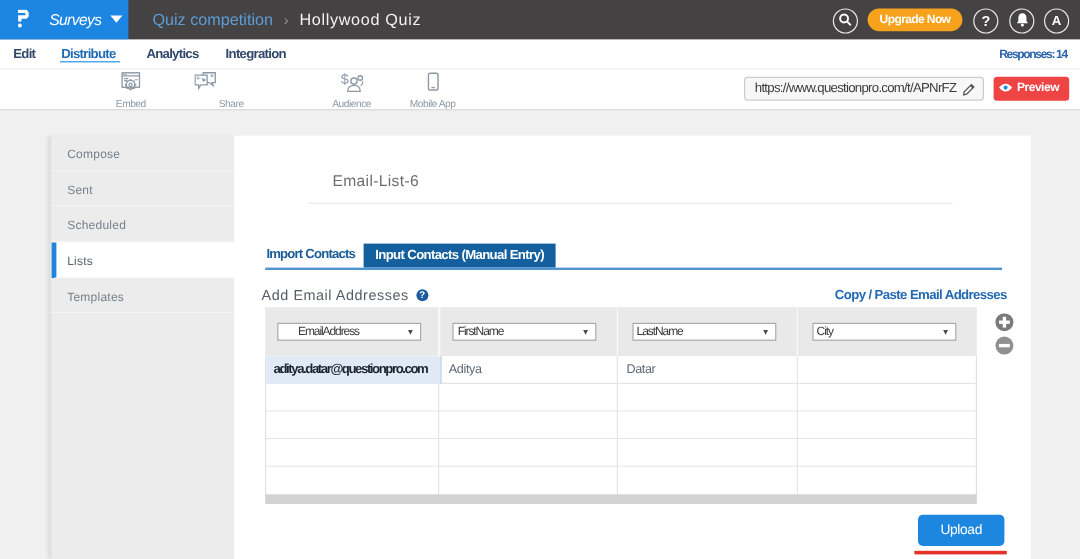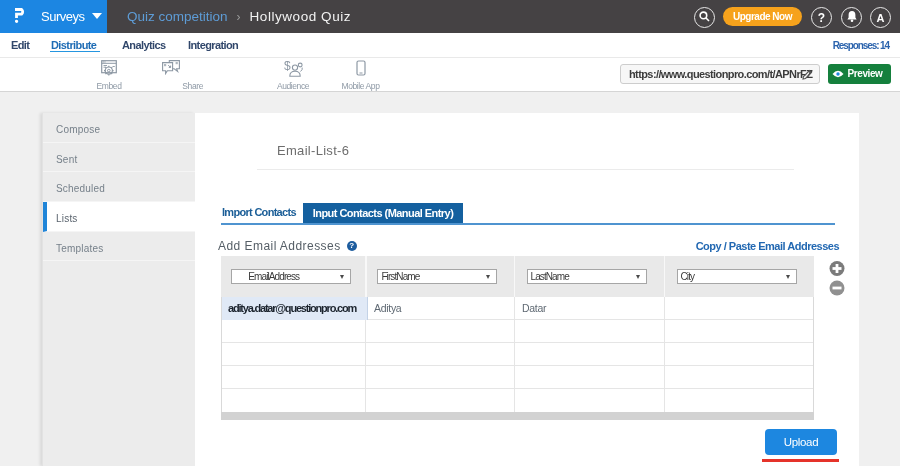--- a/index.html
+++ b/index.html
@@ -3,42 +3,42 @@
 <meta charset="utf-8">
 <style>
 * { margin:0; padding:0; box-sizing:border-box; }
 html,body { width:900px; height:466px; overflow:hidden; }
 body { font-family:"Liberation Sans", sans-serif; background:#f0f0f0; position:relative; }
 .abs { position:absolute; }
 
 
 #nav { position:absolute; left:0; top:0; width:900px; height:33px; background:#454244; }
 #navblue { position:absolute; left:0; top:0; width:107px; height:33px; background:#1c86e2; }
-#surveys { position:absolute; left:41px; top:8.5px; color:#fff; font-size:13px; letter-spacing:-0.5px; }
+#surveys { position:absolute; left:41px; top:8.5px; color:#fff; font-size:13px; letter-spacing:-0.5px;font-style:italic; }
 #survcaret { position:absolute; left:92px; top:13px; width:0; height:0; border-left:5px solid transparent; border-right:5px solid transparent; border-top:6px solid #fff; }
 #crumb { position:absolute; left:127px; top:9px; font-size:13.5px; color:#5e9cd6; }
 #crumb .sep { color:#9a9a9a; font-size:12px; padding:0 9px; }
 #crumb .cur { color:#f2f2f2; letter-spacing:0.55px; }
 .navcirc { position:absolute; top:6.5px; width:21px; height:21px; border:1.5px solid #e8e8e8; border-radius:50%; color:#fff; text-align:center; }
 #upgrade { position:absolute; left:723px; top:7px; width:79px; height:19px; background:#f6a21c; border-radius:10px; color:#fff; font-size:10px; font-weight:bold; letter-spacing:-0.5px; text-align:center; line-height:19px; }
 
 
 #menurow { position:absolute; left:0; top:33px; width:900px; height:25px; background:#fff; border-bottom:1px solid #e9e9e9; }
 .mi { position:absolute; top:6px; font-size:11px; font-weight:bold; letter-spacing:-0.6px; color:#31476b; }
 #mi-dist { color:#1e6cb5; }
 #distline { position:absolute; left:50px; top:17.5px; width:50px; height:1.8px; background:#2596e0; }
 #resp { position:absolute; top:7px; right:11px; font-size:10px; font-weight:bold; letter-spacing:-1.1px; color:#2b63ad; }
 
 
 #toolbar { position:absolute; left:0; top:58px; width:900px; height:34px; background:#fff; border-bottom:1px solid #d5d5d5; }
 .tool { position:absolute; top:2px; width:64px; height:32px; text-align:center; }
 .tool svg { display:block; margin:0 auto; }
 .tool .lbl { position:absolute; top:21px; left:0; right:0; font-size:8.5px; letter-spacing:-0.4px; color:#8e99a5; }
-#urlbox { position:absolute; left:620px; top:6px; width:200px; height:20px; background:#f7f7f7; border:1px solid #cdcdcd; border-radius:3px; font-size:11px; letter-spacing:-0.6px; color:#3c3c3c; line-height:18px; padding-left:8px; white-space:nowrap;font-weight:bold; }
-#previewbtn { position:absolute; left:828px; top:6px; width:63px; height:20px; background:#15803d; border-radius:3px; color:#fff; font-size:10px; font-weight:bold; letter-spacing:-0.4px; text-align:center; line-height:20px; padding-right:4px; }
+#urlbox { position:absolute; left:620px; top:6px; width:200px; height:20px; background:#f7f7f7; border:1px solid #cdcdcd; border-radius:3px; font-size:11px; letter-spacing:-0.6px; color:#3c3c3c; line-height:18px; padding-left:8px; white-space:nowrap; }
+#previewbtn { position:absolute; left:828px; top:6px; width:63px; height:20px; background:#ef4444; border-radius:3px; color:#fff; font-size:10px; font-weight:bold; letter-spacing:-0.4px; text-align:center; line-height:20px; padding-right:4px; }
 
 
 #sidebar { position:absolute; left:42px; top:113px; width:153px; height:353px; background:#ececec; border-left:1px solid #e2e2e2; box-shadow:-2px 0 3px rgba(0,0,0,0.10); }
 .si { position:relative; height:29.7px; line-height:33px; padding-left:13px; font-size:10px; letter-spacing:0.2px; color:#76808a; background:#ececec; border-bottom:1px solid #f5f5f5; }
 .si.active { background:#ffffff; color:#5a646e; border-left:4px solid #2085d8; padding-left:9px; }
 
 
 #panel { position:absolute; left:195px; top:113px; width:664px; height:353px; background:#fff; }
 #title { position:absolute; left:82px; top:30px; font-size:13px; letter-spacing:0.3px; color:#6d6d6d; }
 #titleline { position:absolute; left:62px; top:56px; width:537px; height:1px; background:#ebebeb; }

